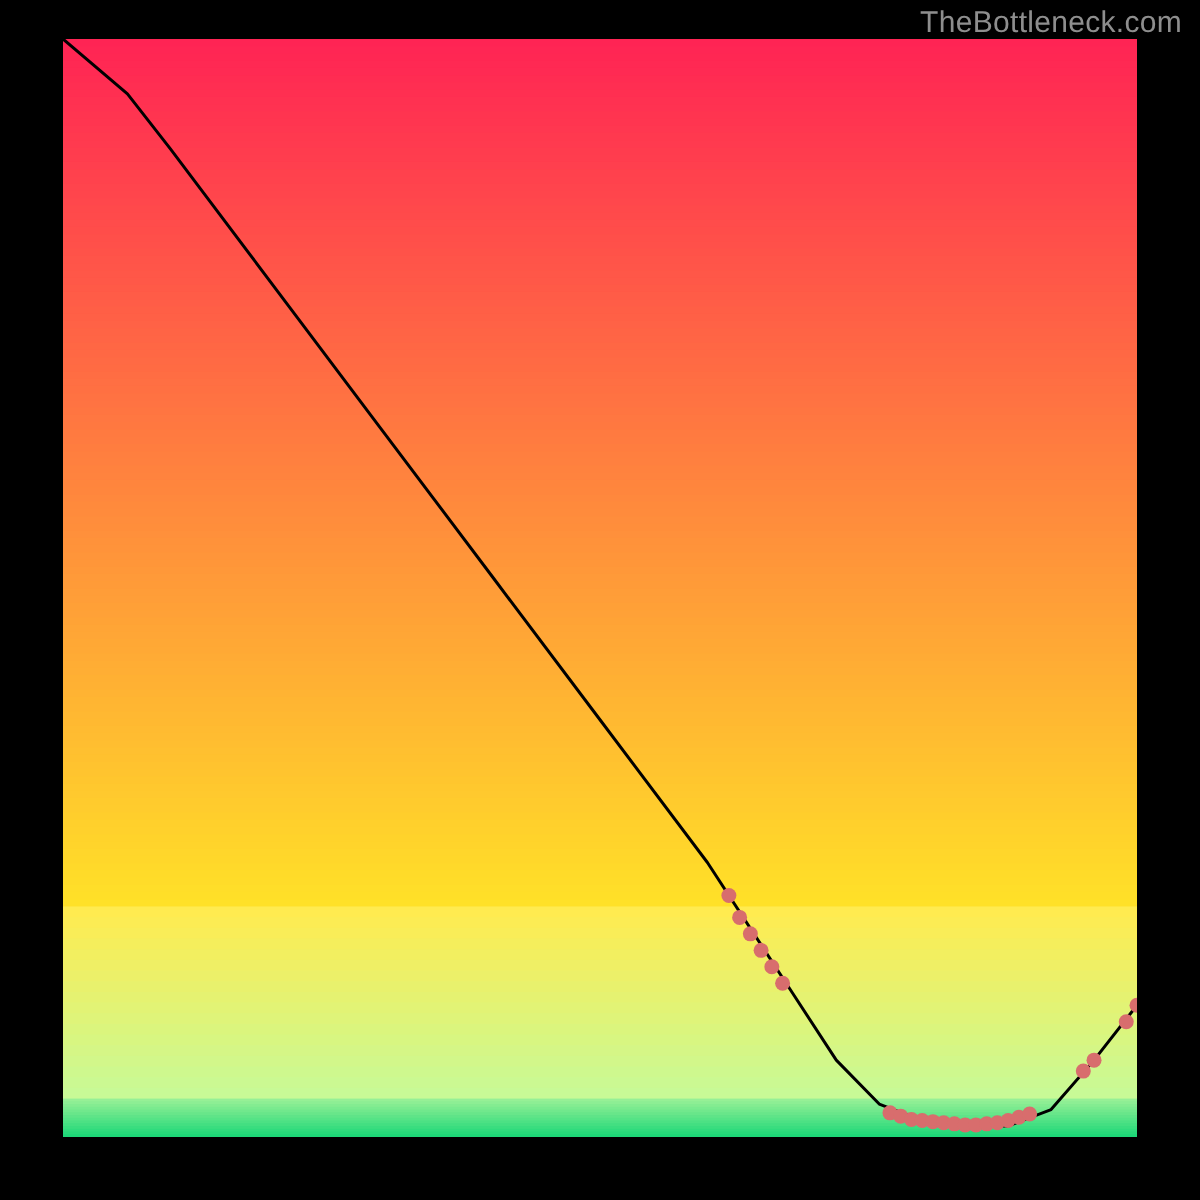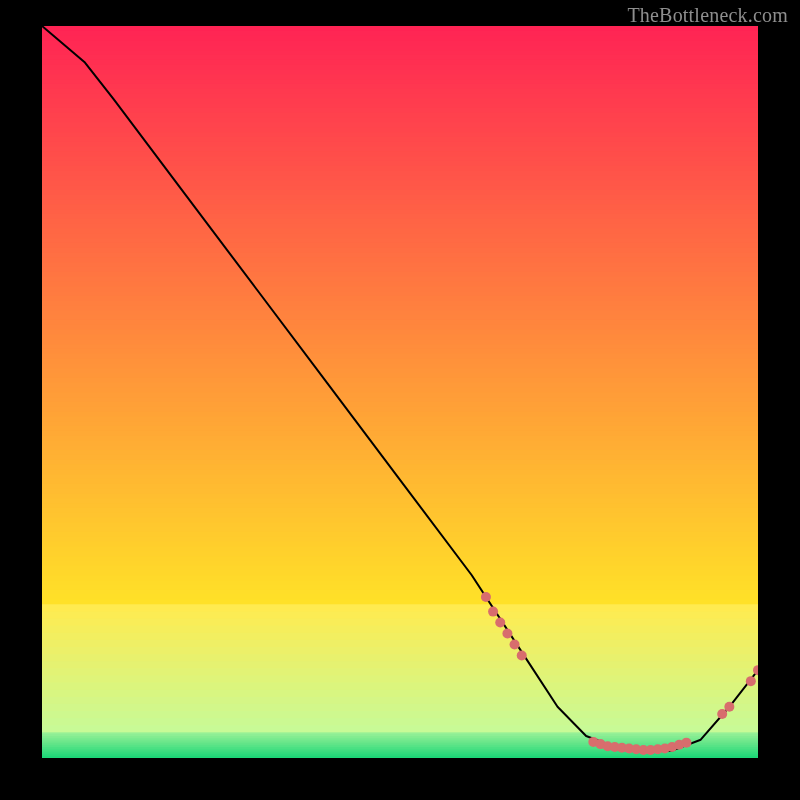--- a/index.html
+++ b/index.html
@@ -15,21 +15,21 @@
     left: 0;
     top: 0;
     width: 800px;
     height: 800px;
     background: #000;
   }
   .watermark {
     position: absolute;
     top: 4px;
     right: 12px;
-    font-family: Liberation Serif, serif;
+    font-family: Liberation Sans, sans-serif;
     font-size: 20px;
     color: #8e8e8e;
     letter-spacing: 0.2px;
   }
   .plot {
     position: absolute;
     left: 42px;
     top: 26px;
     width: 716px;
     height: 732px;

